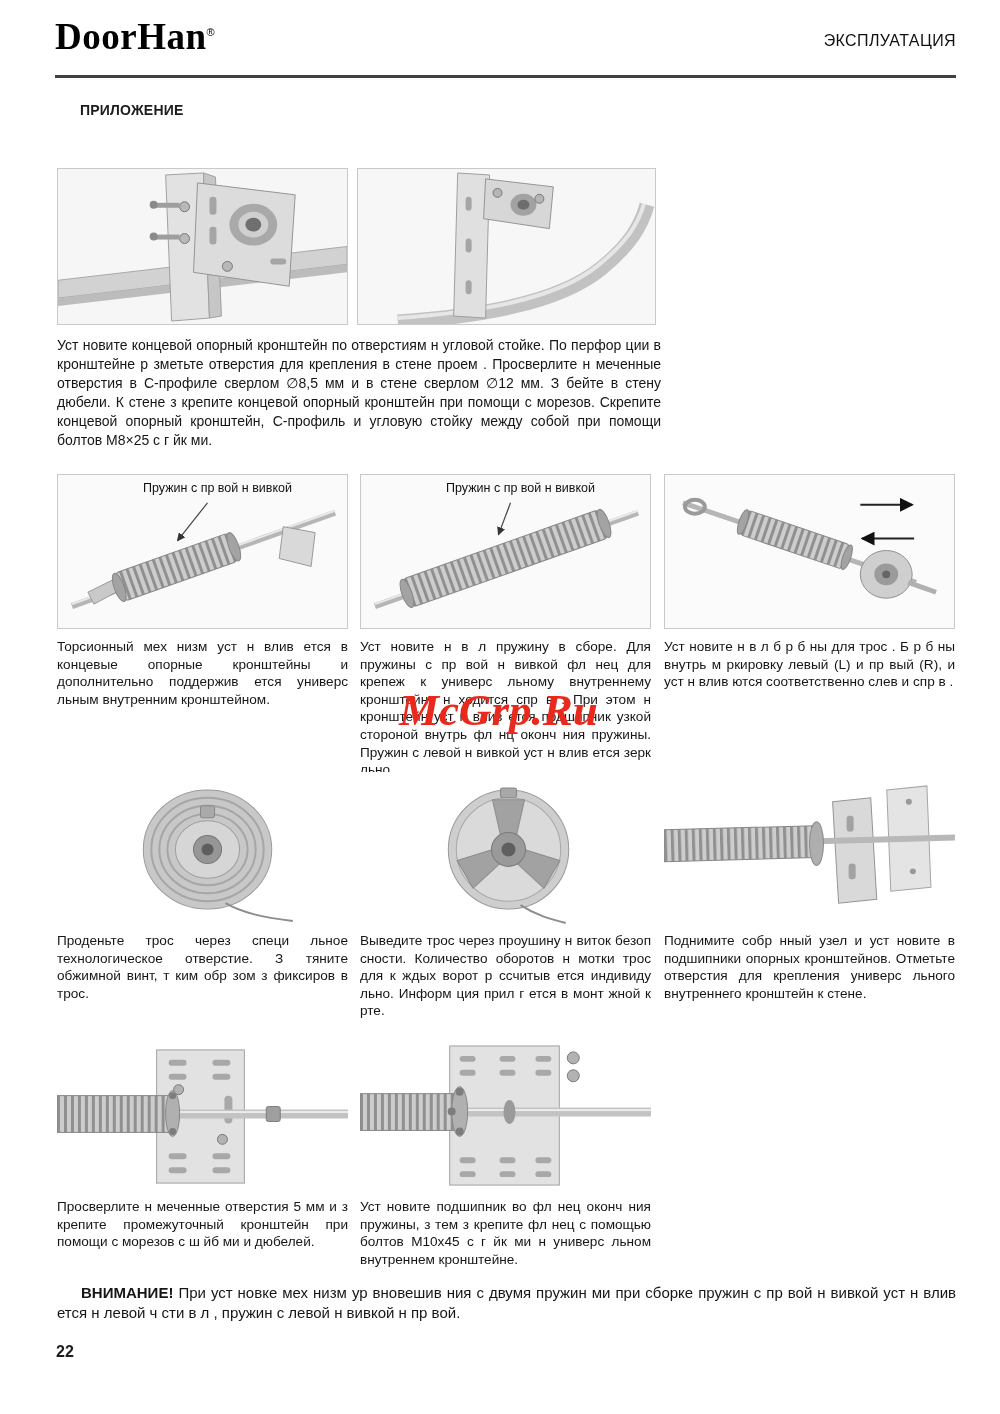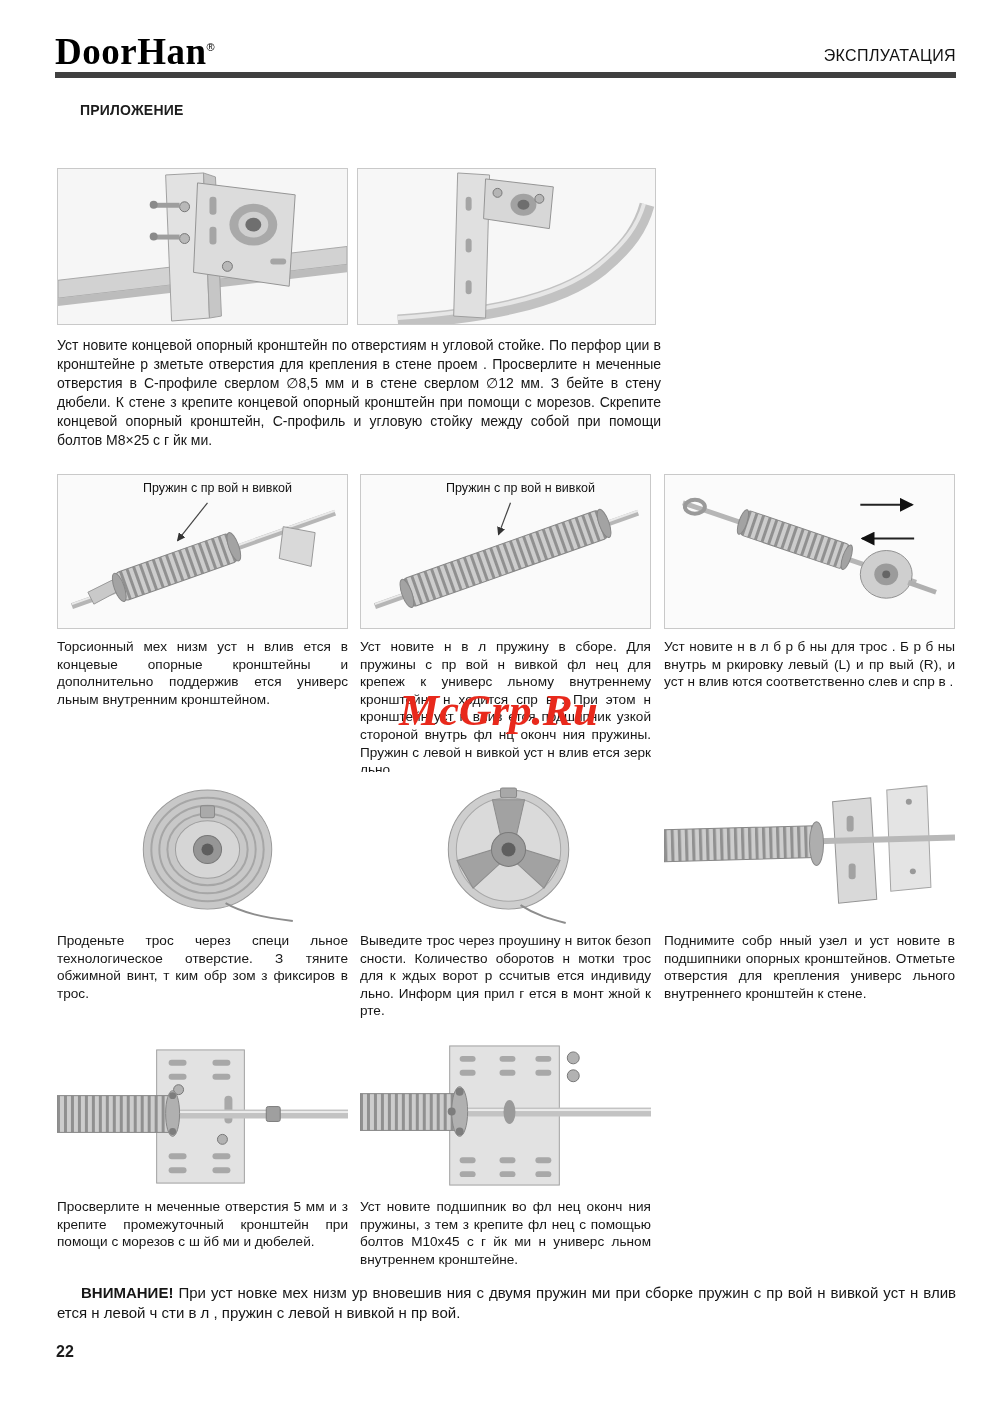--- a/index.html
+++ b/index.html
@@ -1,21 +1,21 @@
 <!DOCTYPE html>
 <html style="--watermark-color: #e8291c;"><head>
 <meta charset="utf-8">
 <style>
   *{margin:0;padding:0;box-sizing:border-box}
   html,body{background:#ffffff}
   body{width:1000px;height:1414px;font-family:"Liberation Sans",sans-serif;color:#1c1c1c;position:relative}
   .page{position:absolute;left:0;top:0;width:1000px;height:1414px;background:#fff;overflow:hidden}
 
-  .header{position:absolute;left:55px;top:32px;width:901px;height:46px;border-bottom:6px solid #404040;
-          display:flex;justify-content:space-between;align-items:flex-end;padding-bottom:2px}
+  .header{position:absolute;left:55px;top:32px;width:901px;height:46px;border-bottom:3px solid #404040;
+          display:flex;justify-content:space-between;align-items:flex-end;padding-bottom:20px}
   .logo{font-family:"Liberation Serif",serif;font-weight:bold;font-size:37px;letter-spacing:.5px;line-height:1;color:#000}
   .logo sup{font-size:11px;vertical-align:super;font-family:"Liberation Sans",sans-serif;font-weight:normal}
   .hdr-section{font-size:16px;letter-spacing:.4px;padding-bottom:5px;color:#111}
 
   .h-appendix{position:absolute;left:80px;top:102px;font-size:14px;font-weight:bold;letter-spacing:.2px}
   .h-sub{position:absolute;font-weight:bold;font-size:15px;letter-spacing:.1px}
   #sub1{left:80px;top:140px}
   #sub2{left:80px;top:447px}
 
   .fig{position:absolute;background:#3b82f6;border:1px solid #c9c9c9;overflow:hidden}

